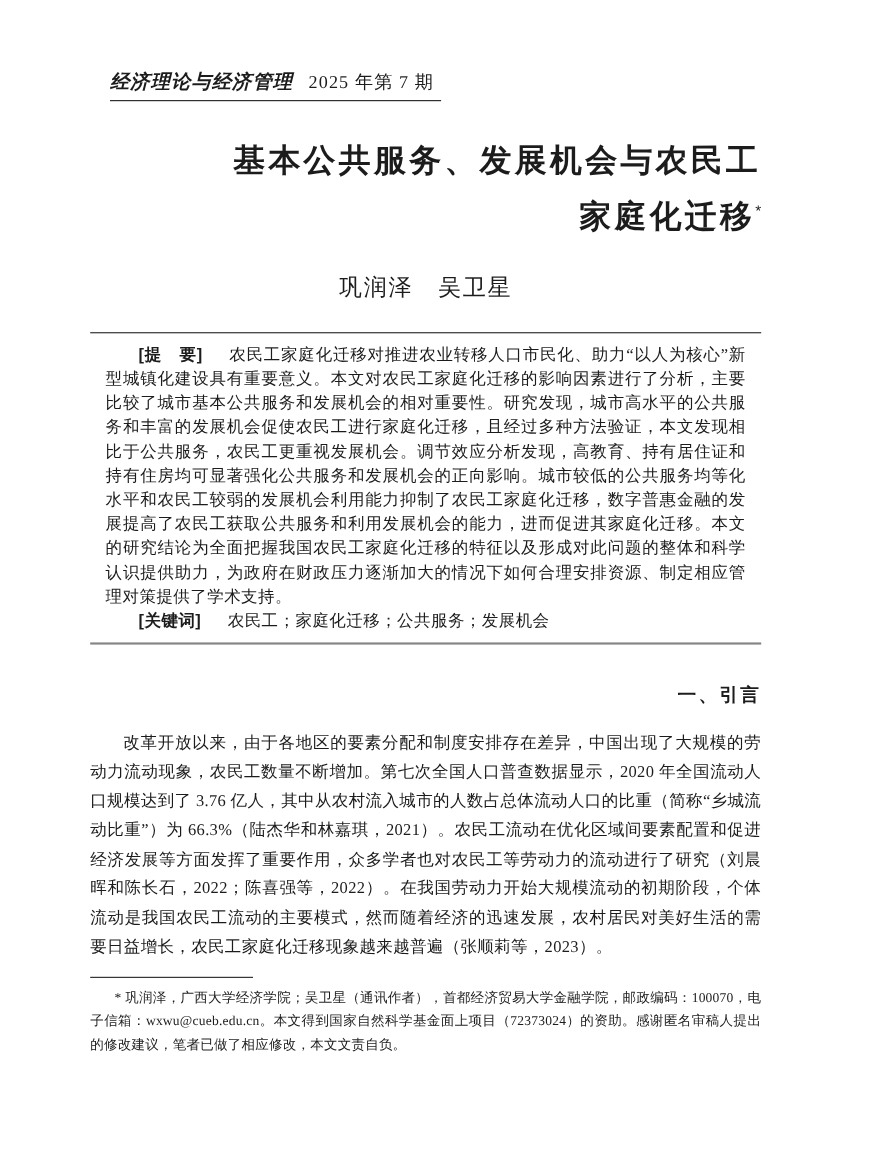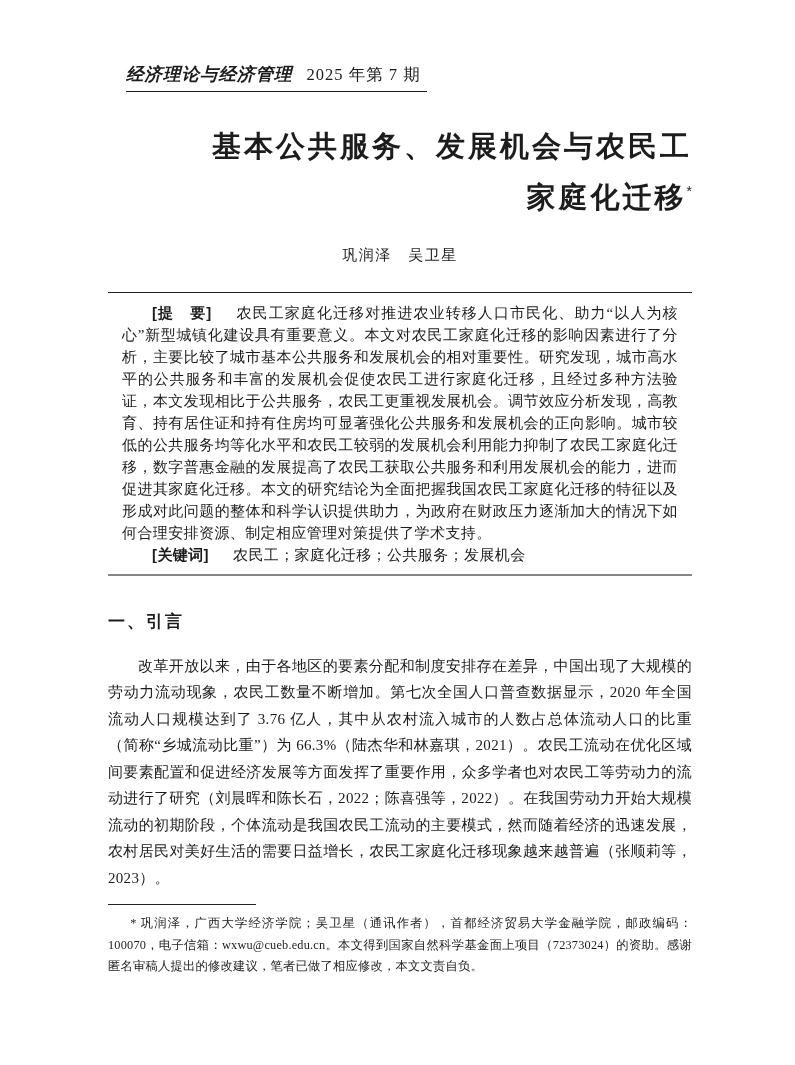--- a/index.html
+++ b/index.html
@@ -4,21 +4,21 @@
 <style>
   * { margin: 0; padding: 0; box-sizing: border-box; }
   html, body { background: #ffffff; }
   .page {
     position: relative;
     width: 795px;
     height: 1064px;
     margin: 0 auto;
     background: #ffffff;
     overflow: hidden;
-    padding: 62px 103px 0 108px;
+    padding: 62px 103px 0 82px;
     color: #1c1c1c;
     font-family: "Liberation Serif", "DejaVu Serif", serif;
   }
   
   .masthead {
     display: inline-block;
     border-bottom: 1.5px solid #1a1a1a;
     padding: 0 6px 5px 0;
     margin-left: 18px;
   }
@@ -46,21 +46,21 @@
   }
   .title sup {
     font-size: 14px;
     font-weight: normal;
     letter-spacing: 0;
     vertical-align: super;
   }
   .authors {
     margin-top: 26px;
     text-align: center;
-    font-size: 15px;
+    font-size: 21px;
     letter-spacing: 1.5px;
   }
   
   .rule-top {
     margin-top: 27px;
     border-top: 1.5px solid #222222;
   }
   .abstract-wrap {
     padding: 9px 14px 0 14px;
     font-size: 15px;
@@ -75,21 +75,21 @@
     font-weight: bold;
   }
   .label-gap { display: inline-block; width: 1.6em; }
   .rule-bottom {
     margin-top: 8px;
     border-top: 2px solid #868686;
   }
   
   .section-heading {
     margin-top: 34px;
-    text-align: left;
+    text-align: right;
     font-family: Liberation Sans, sans-serif;
     font-weight: bold;
     font-size: 17px;
     letter-spacing: 2px;
   }
   .body-text {
     margin-top: 20px;
     font-size: 15px;
     line-height: 26.5px;
     text-align: justify;

